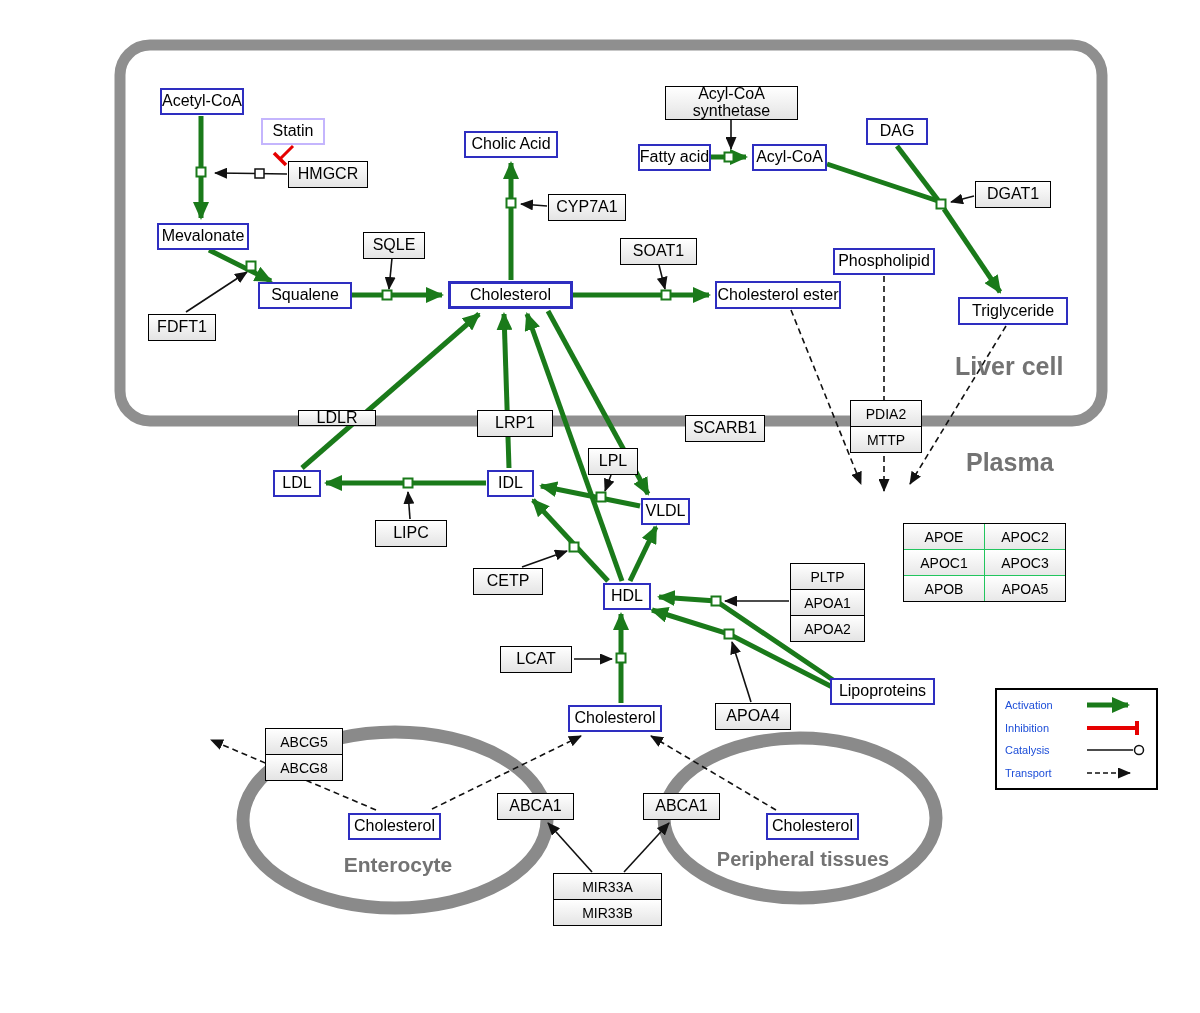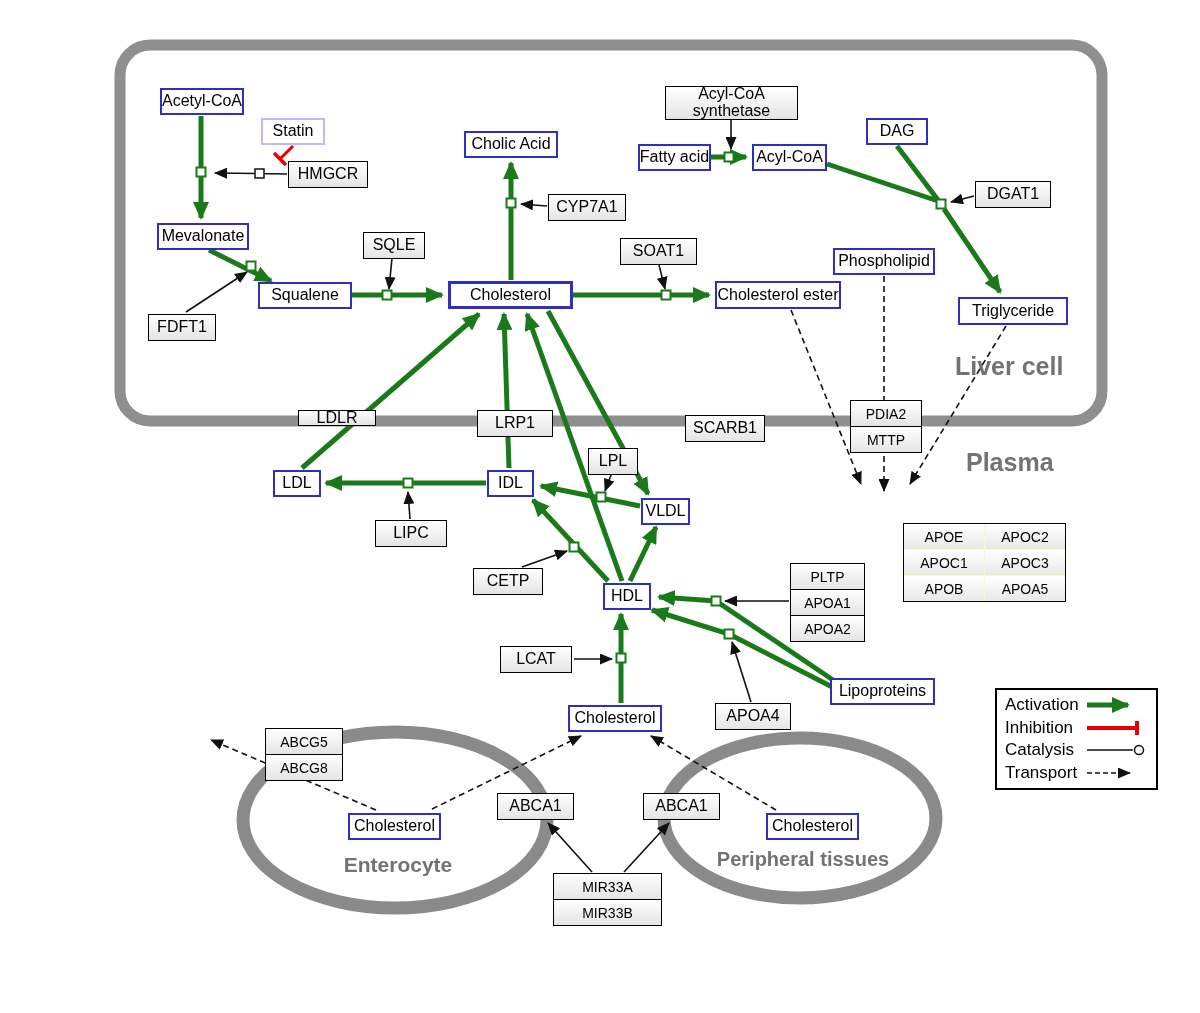--- a/index.html
+++ b/index.html
@@ -13,29 +13,29 @@
   .met-strong{border-width:3px;}
   .enz{border:1px solid #000;background:linear-gradient(180deg,#ffffff 0%,#e4e4e4 100%);}
   .red{border:2px solid #c4b5fd;}
   .pre{white-space:pre-line;}
   .stack{position:absolute;z-index:2;display:flex;flex-direction:column;gap:1px;
          background:#000;border:1px solid #000;box-sizing:border-box;}
   .stack .cell{display:flex;align-items:center;justify-content:center;
          background:linear-gradient(180deg,#ffffff 0%,#e4e4e4 100%);
          font-size:14px;color:#000;}
   .apo-grid{position:absolute;left:903px;top:523px;z-index:2;display:grid;
-         grid-template-columns:80px 80px;gap:1px;background:#fef9c3;border:1px solid #000;}
+         grid-template-columns:80px 80px;gap:1px;background:#22c55e;border:1px solid #000;}
   .apo-cell{width:80px;height:25px;display:flex;align-items:center;justify-content:center;
          background:linear-gradient(180deg,#ffffff 0%,#e8e8e8 100%);font-size:14px;}
   .region-label{position:absolute;z-index:2;font-weight:bold;color:#737373;}
   #legend{position:absolute;left:995px;top:688px;width:163px;height:102px;z-index:2;
          border:2px solid #000;background:#fff;box-sizing:border-box;
          display:flex;flex-direction:column;justify-content:space-around;padding:4px 8px;}
   .legend-row{display:flex;align-items:center;justify-content:space-between;height:20px;}
-  .legend-row span{font-size:17px;color:#000000;}
+  .legend-row span{font-size:11px;color:#1d4ed8;}
 </style>
 </head>
 <body>
 
 <div id="stage">
 
   <svg id="edges" width="1200" height="1013" viewBox="0 0 1200 1013">
     <defs>
       <marker id="ag" markerWidth="18" markerHeight="16" refX="16" refY="8" orient="auto" markerUnits="userSpaceOnUse">
         <path d="M0,0 L18,8 L0,16 Z" fill="#1a7a1a"></path>

